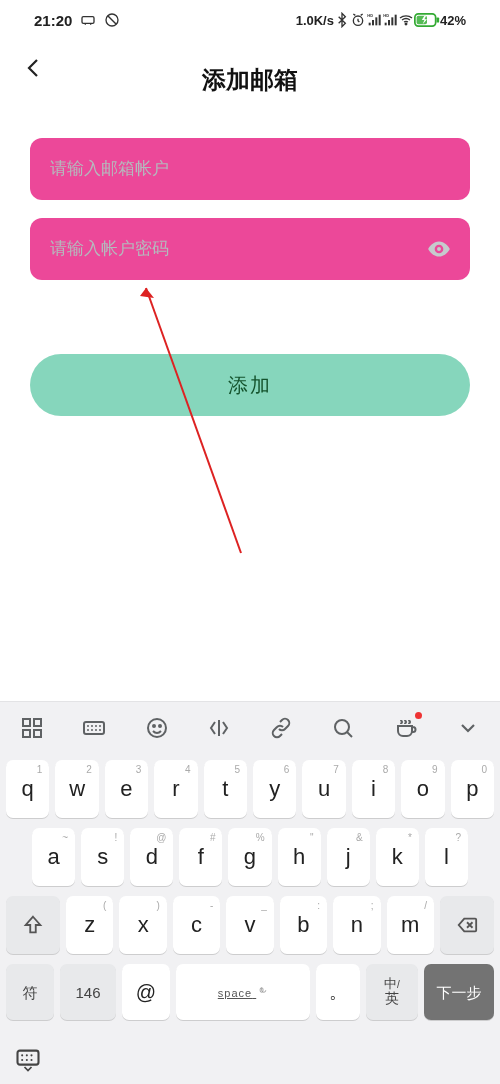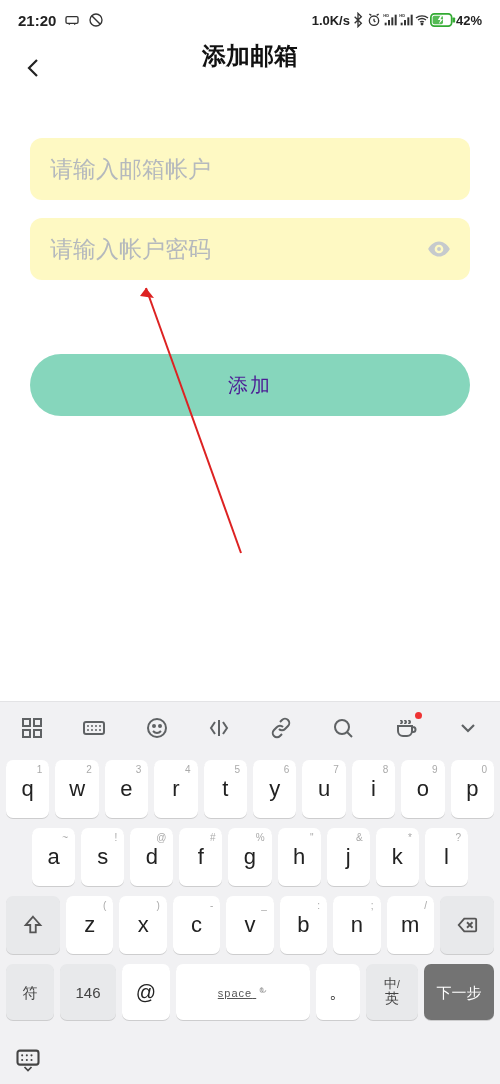--- a/index.html
+++ b/index.html
@@ -1,36 +1,36 @@
 <!DOCTYPE html>
 <html><head>
 <meta charset="utf-8">
 <style>
   * { box-sizing: border-box; margin: 0; padding: 0; font-family: -apple-system, "Helvetica Neue", Arial, "PingFang SC", "Microsoft YaHei", sans-serif; }
   html, body { width: 500px; height: 1084px; background: #fff; overflow: hidden; }
 
   
-  .status-bar { height: 40px; display: flex; align-items: center; justify-content: space-between; padding: 0 18px; font-size: 15px; font-weight: 600; color: #222; }
+  .status-bar { height: 40px; display: flex; align-items: center; justify-content: space-between; padding: 0 34px; font-size: 15px; font-weight: 600; color: #222; }
   .status-left { display: flex; align-items: center; gap: 8px; }
   .status-right { display: flex; align-items: center; font-size: 13px; }
   .status-ico { width: 16px; height: 16px; display:inline-flex; align-items:center; justify-content:center; }
   .status-ico svg { width: 100%; height: 100%; }
 
   
-  .header { position: relative; height: 56px; display: flex; align-items: flex-start; justify-content: center; }
+  .header { position: relative; height: 56px; display: flex; align-items: flex-end; justify-content: center; }
   .back { position: absolute; left: 22px; top: 50%; transform: translateY(-50%); width: 24px; height: 24px; display:flex; align-items:center; justify-content:center; }
   .title { font-size: 24px; font-weight: 600; color: #111; }
 
   
   .form-area { padding: 42px 30px 0; }
-  .field { width: 100%; height: 62px; background: #fef9c3; border: none; border-radius: 12px; padding: 0 20px; font-size: 23px; color: #333; outline: none; }
+  .field { width: 100%; height: 62px; background: #ec4899; border: none; border-radius: 12px; padding: 0 20px; font-size: 17px; color: #333; outline: none; }
   .field::placeholder { color: #b5b9bd; }
   .field-wrap { position: relative; margin-bottom: 18px; }
   .eye { position: absolute; right: 18px; top: 50%; transform: translateY(-50%); width: 26px; height: 26px; display:flex; align-items:center; justify-content:center; color:#c6cacd; }
-  .add-btn { margin-top: 56px; width: 100%; height: 62px; border: none; border-radius: 31px; background: #86d6bc; color: #4c1d95; font-size: 20px; letter-spacing: 2px; }
+  .add-btn { margin-top: 56px; width: 100%; height: 62px; border: none; border-radius: 31px; background: #86d6bc; color: #14532d; font-size: 20px; letter-spacing: 2px; }
 
   
   .arrow-svg { position: absolute; left: 136px; top: 278px; width: 110px; height: 280px; pointer-events: none; }
 
   
   .kb { position: absolute; left: 0; right: 0; bottom: 0; background: #f1f1f3; border-top: 1px solid #e3e3e5; }
   .kb-tool { height: 52px; display:flex; align-items:center; justify-content:space-between; padding: 0 14px; color:#5f6264; }
   .kb-tool .t { width: 36px; height:36px; display:flex; align-items:center; justify-content:center; position:relative; }
   .kb-tool svg { width: 24px; height:24px; }
   .dot { position:absolute; top:2px; right:2px; width:7px; height:7px; background:#e33; border-radius:50%; }

